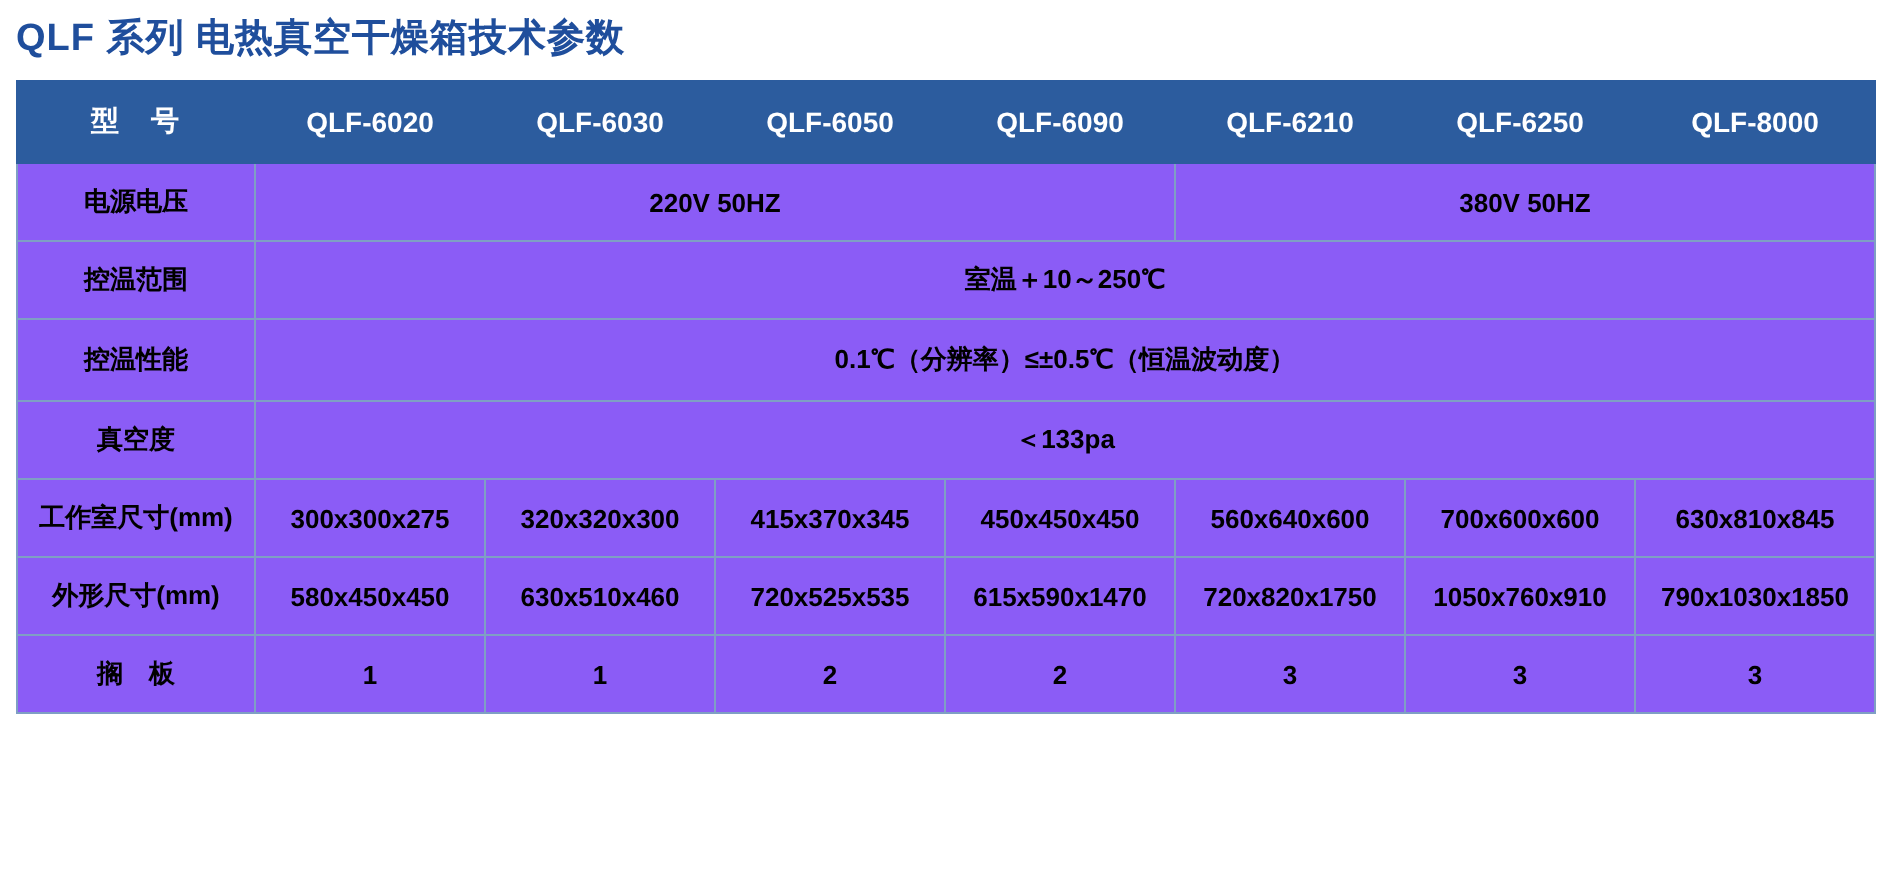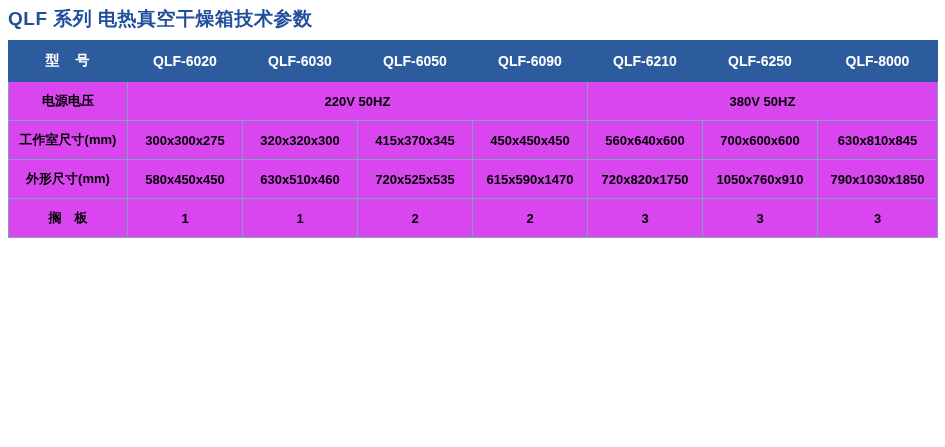--- a/index.html
+++ b/index.html
@@ -39,21 +39,21 @@
     table-layout: fixed;
   }
   #spec-table td, #spec-table th {
     border: 1px solid #7f9fc4;
     text-align: center;
     vertical-align: middle;
     font-size: 13px;
     color: #000000;
     font-weight: bold;
     padding: 0;
-    background: #d946ef;
+    background: #8b5cf6;
   }
   #spec-table thead th {
     background: #2c5c9e;
     color: #ffffff;
     height: 40px;
     font-size: 14px;
     border: 1px solid #2c5c9e;
     letter-spacing: 1px;
   }
   #spec-table thead th.col-head {
@@ -111,23 +111,35 @@
       </tr>
     </thead>
     <tbody>
 
       <tr class="r-volt">
         <td class="rowlabel">电源电压</td>
         <td class="wide-value" colspan="4">220V 50HZ</td>
         <td class="wide-value" colspan="3">380V 50HZ</td>
       </tr>
 
+      <tr class="r-temprange">
+        <td class="rowlabel">控温范围</td>
+        <td class="wide-value" colspan="7">室温＋10～250℃</td>
+      </tr>
+
+      <tr class="r-tempperf">
+        <td class="rowlabel">控温性能</td>
+        <td class="wide-value" colspan="7">0.1℃（分辨率）≤±0.5℃（恒温波动度）</td>
+      </tr>
 
 
-
+      <tr class="r-vacuum">
+        <td class="rowlabel">真空度</td>
+        <td class="wide-value" colspan="7">＜133pa</td>
+      </tr>
 
       <tr class="r-inner">
         <td class="rowlabel small-label">工作室尺寸(mm)</td>
         <td>300x300x275</td>
         <td>320x320x300</td>
         <td>415x370x345</td>
         <td>450x450x450</td>
         <td>560x640x600</td>
         <td>700x600x600</td>
         <td>630x810x845</td>

